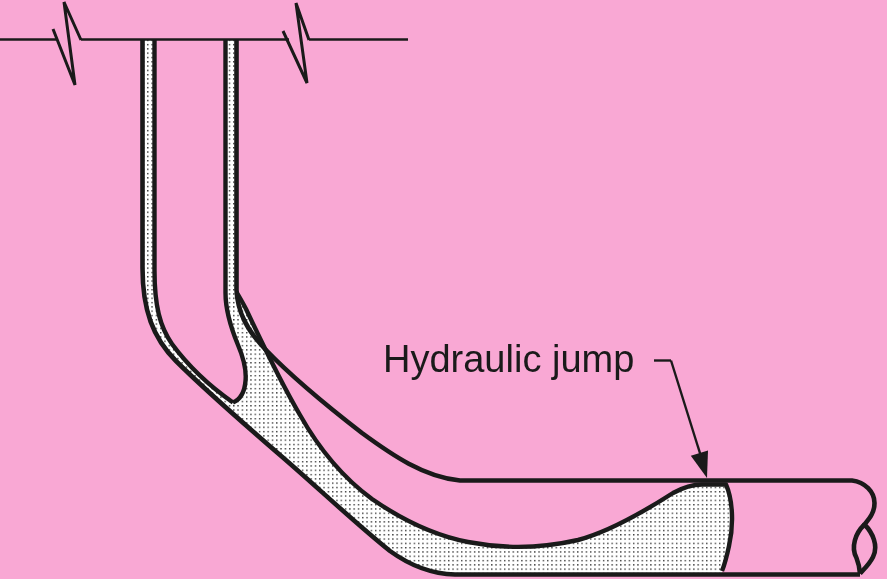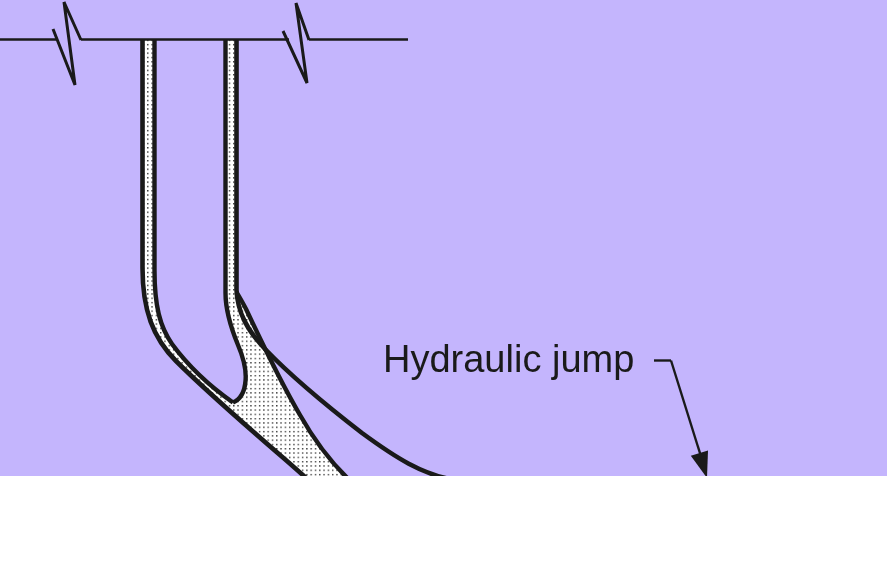--- a/index.html
+++ b/index.html
@@ -1,16 +1,16 @@
 <!DOCTYPE html>
 <html><head>
 <meta charset="utf-8">
 <style>
   html,body{margin:0;padding:0;background:#ffffff;}
-  .stage{position:relative;width:887px;height:476px;background:#c4b5fd;overflow:hidden;
+  .stage{position:relative;width:887px;height:579px;background:#f9a8d4;overflow:hidden;
          font-family:"Liberation Sans", sans-serif;}
   svg{display:block}
   .label-text{font-family:"Liberation Sans", sans-serif;font-size:38px;fill:#1a1a1a;}
 </style>
 </head>
 <body>
 
 <div class="stage">
 <svg width="887" height="579" viewBox="0 0 887 579">
 

